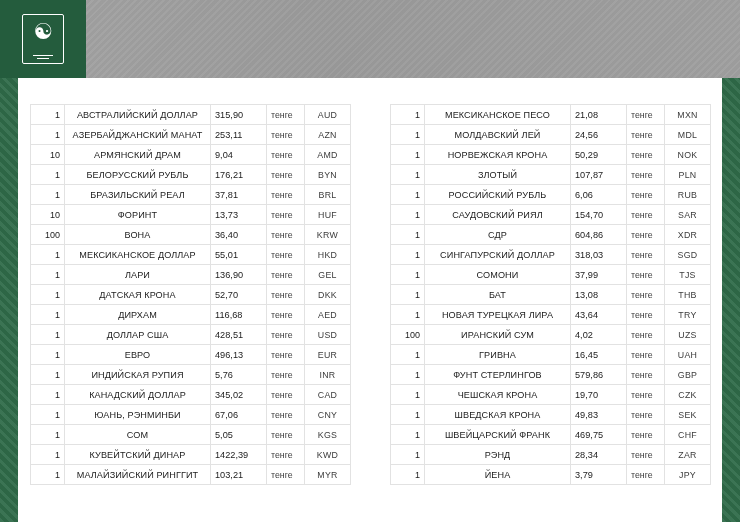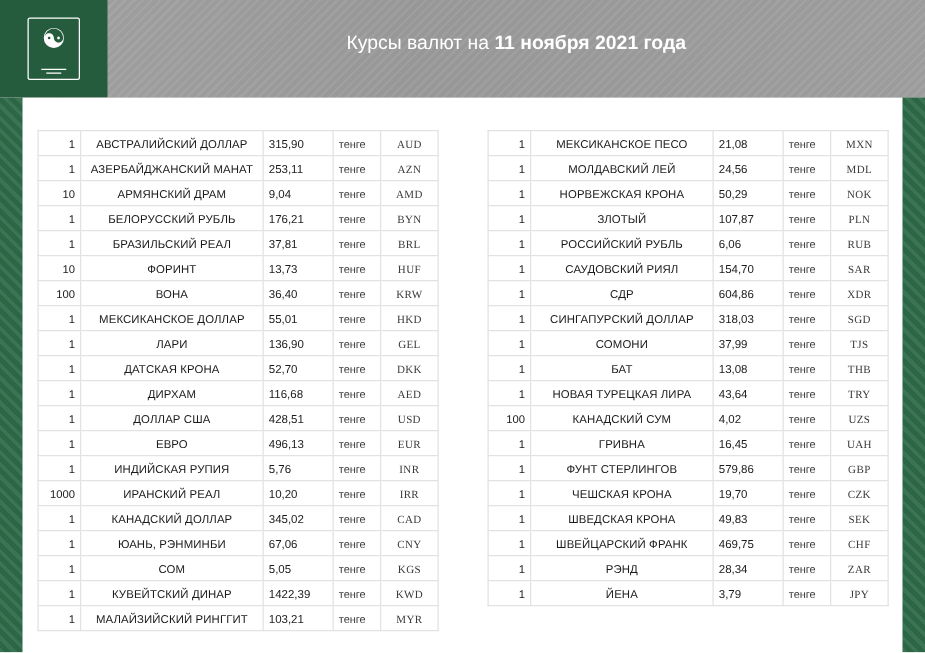--- a/index.html
+++ b/index.html
@@ -143,42 +143,38 @@
   }
   td.unit {
     color: #3b3b3b;
     font-size: 8.8px;
   }
   td.code {
     text-align: center;
     color: #3b3b3b;
     font-size: 8.8px;
     letter-spacing: 0.3px;
-    font-family: Liberation Serif, serif;
   }
 </style>
 </head>
 <body>
 
 <div id="page">
 
   <div id="header">
     <div id="header-texture"></div>
 
     <div id="logo-panel">
       <div id="logo-mark">
         <div class="emblem">☯</div>
         <div class="emblem-base"></div>
         <div class="emblem-base2"></div>
       </div>
     </div>
 
-    <div id="header-title">
-      <span>Курсы валют на </span><span class="bold">11 ноября 2021 года</span>
-    </div>
   </div>
 
   <div class="side-bar left">
       <div class="tex"></div>
     </div>
   <div class="side-bar right">
       <div class="tex"></div>
     </div>
 
   <div class="table-wrap" id="table-left">
@@ -283,27 +279,20 @@
             <td class="code">EUR</td>
           </tr>
           <tr>
             <td class="qty">1</td>
             <td class="name">ИНДИЙСКАЯ РУПИЯ</td>
             <td class="val">5,76</td>
             <td class="unit">тенге</td>
             <td class="code">INR</td>
           </tr>
           <tr>
-            <td class="qty">1000</td>
-            <td class="name">ИРАНСКИЙ РЕАЛ</td>
-            <td class="val">10,20</td>
-            <td class="unit">тенге</td>
-            <td class="code">IRR</td>
-          </tr>
-          <tr>
             <td class="qty">1</td>
             <td class="name">КАНАДСКИЙ ДОЛЛАР</td>
             <td class="val">345,02</td>
             <td class="unit">тенге</td>
             <td class="code">CAD</td>
           </tr>
           <tr>
             <td class="qty">1</td>
             <td class="name">ЮАНЬ, РЭНМИНБИ</td>
             <td class="val">67,06</td>
@@ -417,21 +406,21 @@
           </tr>
           <tr>
             <td class="qty">1</td>
             <td class="name">НОВАЯ ТУРЕЦКАЯ ЛИРА</td>
             <td class="val">43,64</td>
             <td class="unit">тенге</td>
             <td class="code">TRY</td>
           </tr>
           <tr>
             <td class="qty">100</td>
-            <td class="name">КАНАДСКИЙ СУМ</td>
+            <td class="name">ИРАНСКИЙ СУМ</td>
             <td class="val">4,02</td>
             <td class="unit">тенге</td>
             <td class="code">UZS</td>
           </tr>
           <tr>
             <td class="qty">1</td>
             <td class="name">ГРИВНА</td>
             <td class="val">16,45</td>
             <td class="unit">тенге</td>
             <td class="code">UAH</td>

